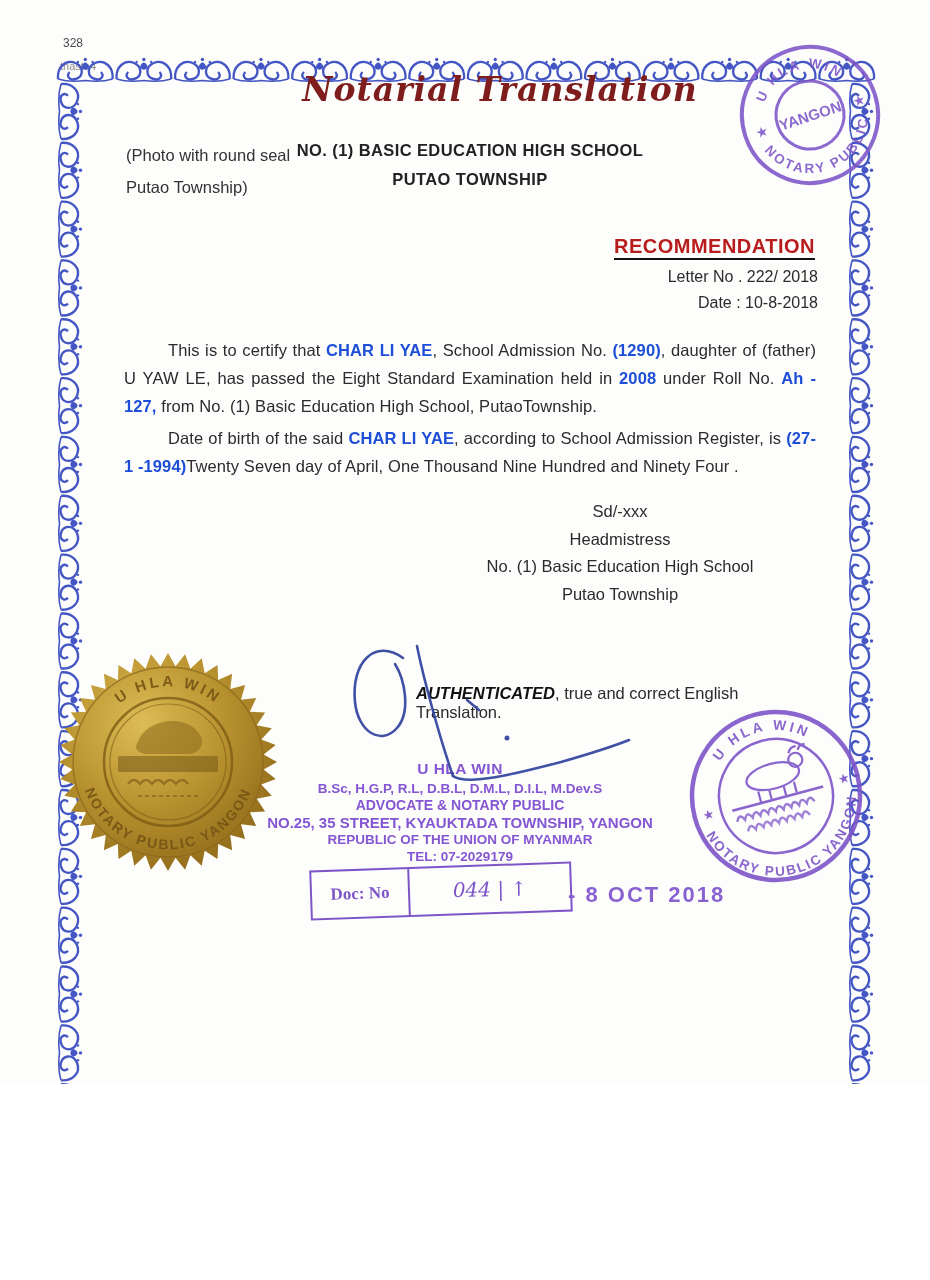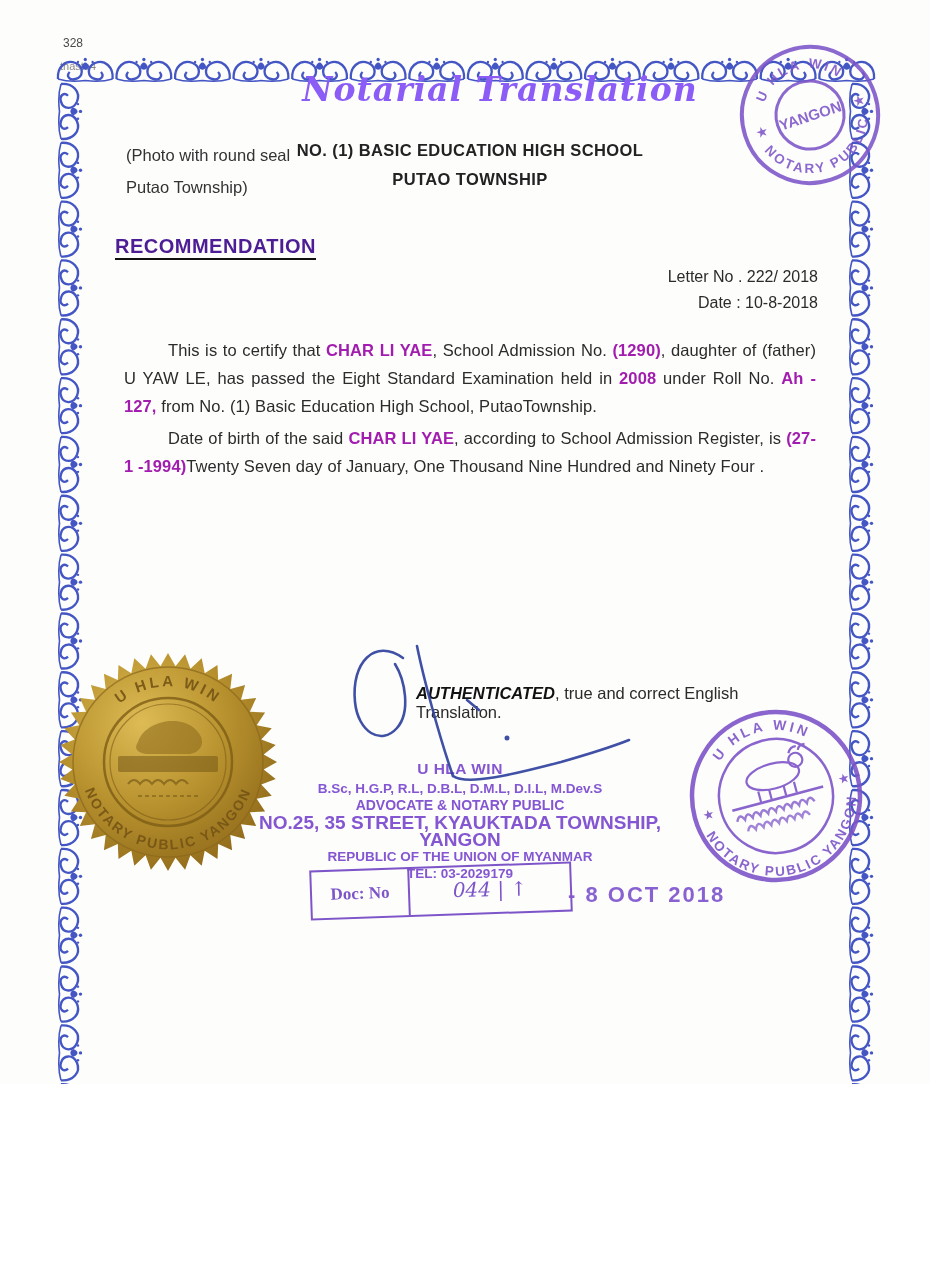--- a/index.html
+++ b/index.html
@@ -13,49 +13,49 @@
   .bs-top{left:56px;top:55px;}
   .bs-bottom{left:56px;top:1198px;}
   .bs-left{left:57px;top:82px;}
   .bs-right{left:848px;top:82px;}
   
   .corner-number{position:absolute;left:63px;top:36px;font-size:12px;color:#4a4a4a;z-index:0;}
   .corner-note{position:absolute;left:60px;top:60px;font-size:11px;color:#8a8a8a;z-index:0;}
   .doc-title{
     position:absolute;left:150px;top:70px;width:700px;text-align:center;z-index:3;
     font-family:"DejaVu Serif", serif;font-style:italic;font-weight:bold;
-    font-size:33px;letter-spacing:1px;color:#8b5cf6;
+    font-size:33px;letter-spacing:1px;color:#7f1d1d;
   }
   .photo-note{position:absolute;left:126px;top:139px;font-size:16.5px;line-height:32px;z-index:3;color:#333;}
   .school-head{position:absolute;left:280px;top:136px;width:380px;text-align:center;z-index:3;
     font-weight:bold;font-size:16.5px;line-height:29px;letter-spacing:0.4px;color:#222;}
   
   .recommendation{
-    position:absolute;left:115px;top:235px;width:700px;text-align:left;z-index:3;
-    font-size:20px;font-weight:bold;letter-spacing:0.5px;color:#4c1d95;
+    position:absolute;left:115px;top:235px;width:700px;text-align:right;z-index:3;
+    font-size:20px;font-weight:bold;letter-spacing:0.5px;color:#b91c1c;
   }
   .recommendation span{border-bottom:2.5px solid #111;padding-bottom:1px;}
   .letter-meta{position:absolute;left:600px;top:264px;width:218px;text-align:right;z-index:3;
     font-size:16px;line-height:26px;color:#2b2b2b;}
   .body-text{position:absolute;left:124px;top:336px;width:692px;z-index:3;
     font-size:16.5px;line-height:28px;text-align:justify;color:#2b2b2b;letter-spacing:0.1px;}
   .body-text p{margin:0;text-indent:44px;}
   .body-text p + p{margin-top:4px;}
-  .body-text b{font-weight:bold;color:#a21caf;}
+  .body-text b{font-weight:bold;color:#1d4ed8;}
   .sign-block{position:absolute;left:470px;top:498px;width:300px;text-align:center;z-index:3;
     font-size:16.5px;line-height:27.5px;color:#2b2b2b;}
   .auth-line{position:absolute;left:416px;top:684px;width:410px;z-index:3;font-size:16.5px;color:#2b2b2b;}
   .auth-line b{font-style:italic;font-weight:bold;color:#111;}
   
   .notary-block{position:absolute;left:255px;top:760px;width:410px;text-align:center;z-index:3;
     color:#8456d2;font-weight:bold;line-height:17px;}
   .notary-name{font-size:15.5px;letter-spacing:0.5px;margin-bottom:3px;}
   .notary-degrees{font-size:13.5px;}
   .notary-role{font-size:14px;}
-  .notary-address{font-size:19px;}
+  .notary-address{font-size:15px;}
   .notary-country{font-size:13.5px;}
   .notary-tel{font-size:13.5px;}
   
   .doc-box{position:absolute;left:310px;top:866px;width:258px;height:46px;z-index:4;
     border:2.5px solid #7d55c8;display:flex;transform:rotate(-2deg);background:transparent;}
   .doc-box-label{width:96px;border-right:2.5px solid #7d55c8;display:flex;align-items:center;justify-content:center;
     font-family:"Liberation Serif", serif;font-weight:bold;font-size:17px;color:#7d55c8;}
   .doc-box-value{flex:1;display:flex;align-items:center;justify-content:center;
     font-family:"DejaVu Serif", serif;font-style:italic;font-size:20px;color:#7d55c8;transform:rotate(1deg);}
   .date-stamp{position:absolute;left:568px;top:882px;z-index:4;
@@ -198,23 +198,29 @@
   <div class="recommendation">
     <span>RECOMMENDATION</span>
   </div>
   <div class="letter-meta">
     <div>Letter No . 222/ 2018</div>
     <div>Date : 10-8-2018</div>
   </div>
 
   <div class="body-text">
     <p><span>This is to certify that </span><b>CHAR LI YAE</b><span>, School Admission No. </span><b>(1290)</b><span>, daughter of (father) U YAW LE, has passed the Eight Standard Examination held in </span><b>2008</b><span> under Roll No. </span><b>Ah - 127,</b><span> from No. (1) Basic Education High School, PutaoTownship.</span></p>
-    <p><span>Date of birth of the said </span><b>CHAR LI YAE</b><span>, according to School Admission Register, is </span><b>(27- 1 -1994)</b><span>Twenty Seven day of January, One Thousand Nine Hundred and Ninety Four .</span></p>
-  </div>
-
+    <p><span>Date of birth of the said </span><b>CHAR LI YAE</b><span>, according to School Admission Register, is </span><b>(27- 1 -1994)</b><span>Twenty Seven day of April, One Thousand Nine Hundred and Ninety Four .</span></p>
+  </div>
+
+  <div class="sign-block">
+    <div>Sd/-xxx</div>
+    <div>Headmistress</div>
+    <div>No. (1) Basic Education High School</div>
+    <div>Putao Township</div>
+  </div>
 
   <div class="auth-line">
     <b>AUTHENTICATED</b><span>, true and correct English Translation.</span>
   </div>
 
   <svg class="signature" width="300" height="150" viewBox="0 0 300 150">
     <g stroke="#2c3e9c" stroke-width="2.6" fill="none" stroke-linecap="round" opacity="0.9">
       <path d="M 58 18 C 30 -2 6 22 10 62 C 13 92 36 106 52 88 C 66 72 60 40 50 24"></path>
       <path d="M 72 6 C 78 36 94 96 108 136"></path>
       <path d="M 108 136 C 122 146 170 134 216 122 C 244 114 264 108 284 100"></path>
@@ -277,21 +283,21 @@
       <text x="70" y="5" font-size="13" text-anchor="middle" fill="#7d55c8" stroke="none">★</text>
     </g>
   </svg>
 
   <div class="notary-block">
     <div class="notary-name">U HLA WIN</div>
     <div class="notary-degrees">B.Sc, H.G.P, R.L, D.B.L, D.M.L, D.I.L, M.Dev.S</div>
     <div class="notary-role">ADVOCATE &amp; NOTARY PUBLIC</div>
     <div class="notary-address">NO.25, 35 STREET, KYAUKTADA TOWNSHIP, YANGON</div>
     <div class="notary-country">REPUBLIC OF THE UNION OF MYANMAR</div>
-    <div class="notary-tel">TEL: 03-2029179</div>
+    <div class="notary-tel">TEL: 07-2029179</div>
   </div>
 
   <div class="doc-box">
     <div class="doc-box-label">Doc: No</div>
     <div class="doc-box-value">044 | ↑</div>
   </div>
   <div class="date-stamp">- 8 OCT 2018</div>
 
 </div>
 

